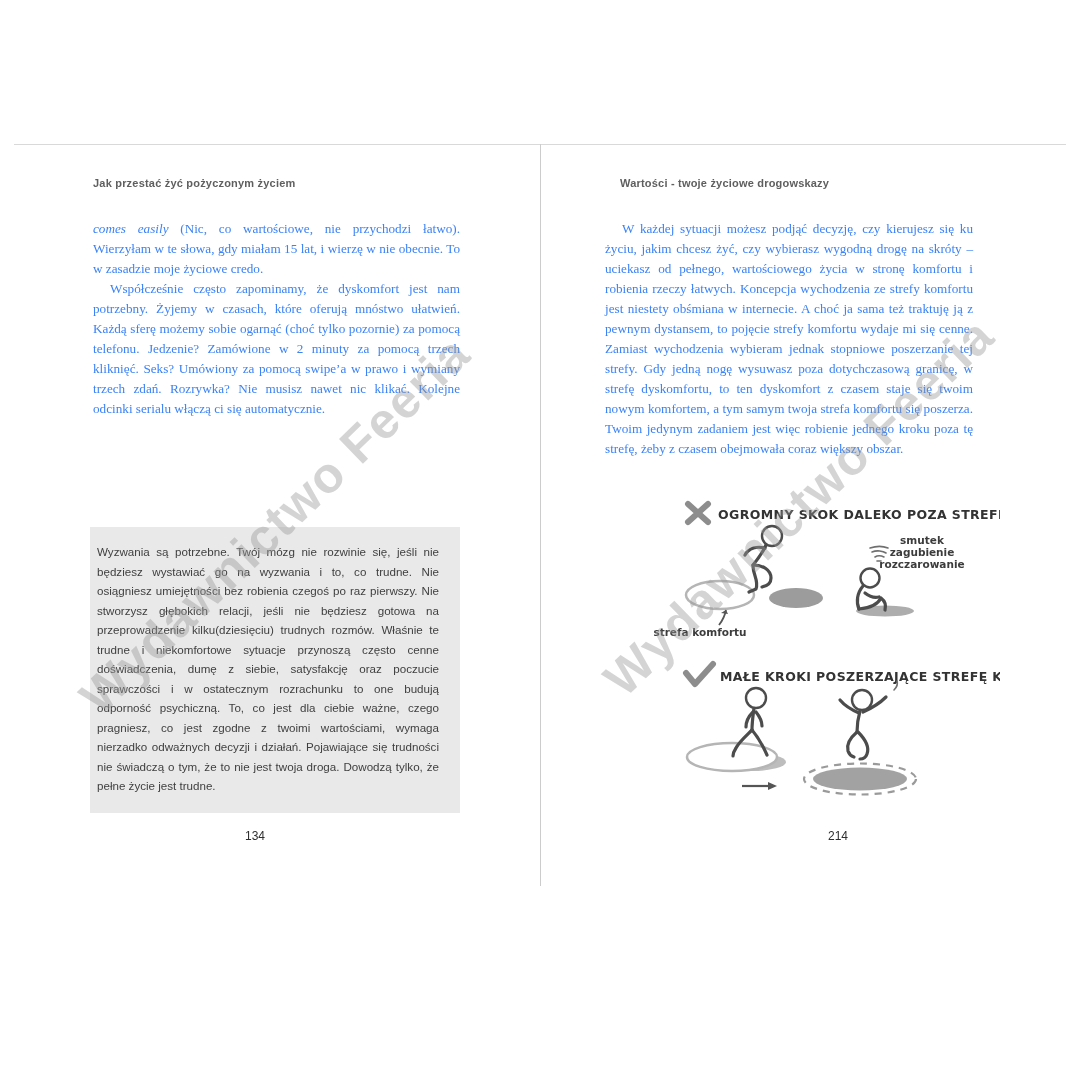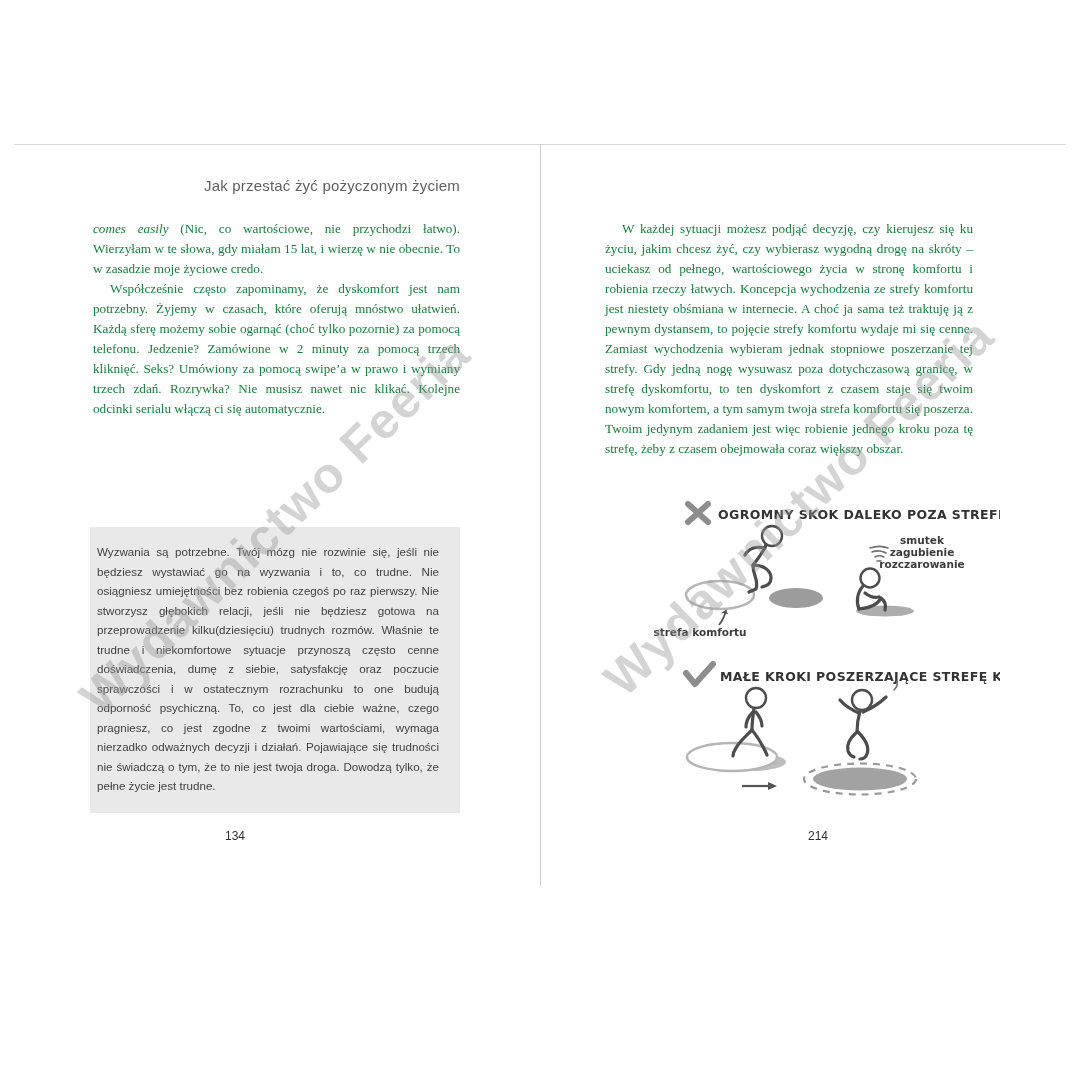--- a/index.html
+++ b/index.html
@@ -1,67 +1,68 @@
 <!DOCTYPE html>
 <html><head>
 <meta charset="utf-8">
 <style>
   html,body{margin:0;padding:0;background:#ffffff;}
   .sheet{position:relative;width:1080px;height:1080px;background:#ffffff;overflow:hidden;
          font-family:"Liberation Sans",sans-serif;}
   .rule-top{position:absolute;left:14px;top:144px;width:1052px;height:1px;background:#d9d9d9;}
   .rule-center{position:absolute;left:540px;top:144px;width:1px;height:742px;background:#cccccc;}
 
-  .running-head{position:absolute;top:177px;text-align:right;font-size:15px;font-weight:400;
+  .running-head{position:absolute;top:177px;text-align:left;font-size:11px;font-weight:700;
                 color:#5f5f5f;letter-spacing:0.2px;}
   .rh-left{left:93px;width:367px;}
   .rh-right{left:620px;width:368px;}
 
   .watermark{position:absolute;font-family:"Liberation Sans",sans-serif;font-weight:bold;
              font-size:50px;letter-spacing:1.5px;color:rgba(152,152,152,0.42);
              transform:rotate(-44deg);white-space:nowrap;pointer-events:none;z-index:5;}
   .wm-left{left:16px;top:496px;}
   .wm-right{left:540px;top:478px;}
 
   .col{position:absolute;}
   .col-left{left:93px;top:219px;width:367px;}
   .col-right{left:605px;top:219px;width:368px;}
   p.body{margin:0;font-family:"Liberation Serif",serif;font-size:13.2px;line-height:20px;
-         text-align:justify;color:#15803d;}
+         text-align:justify;color:#3b82f6;}
   p.indent{text-indent:17px;}
   .it{font-style:italic;}
 
   .callout{position:absolute;left:90px;top:527px;width:370px;box-sizing:border-box;
            background:#e9e9e9;padding:15px 21px 17px 7px;
            font-family:"Liberation Sans",sans-serif;font-weight:300;font-size:11.6px;
            line-height:19.5px;color:#3f3f3f;text-align:justify;}
 
   .fig{position:absolute;}
   .fig1{left:620px;top:496px;}
   .fig2{left:620px;top:658px;}
   .cap{font-family:"DejaVu Sans",sans-serif;font-weight:bold;font-size:12.5px;
        letter-spacing:0.4px;fill:#333333;}
   .lbl{font-family:"DejaVu Sans",sans-serif;font-weight:bold;font-size:10.5px;fill:#3c3c3c;}
   .stroke-fig{stroke:#4c4c4c;stroke-width:3.2;fill:none;stroke-linecap:round;stroke-linejoin:round;}
   .head-fig{fill:#ffffff;stroke:#4c4c4c;stroke-width:2.4;}
 
-  .folio{position:absolute;top:829px;width:60px;text-align:left;font-size:12px;
+  .folio{position:absolute;top:829px;width:60px;text-align:center;font-size:12px;
          color:#2e2e2e;font-weight:300;}
   .folio-left{left:225px;}
   .folio-right{left:808px;}
 </style>
 </head>
 <body>
 
 <div class="sheet">
 
   <div class="rule-top"></div>
   <div class="rule-center"></div>
 
   <div class="running-head rh-left">Jak przestać żyć pożyczonym życiem</div>
+  <div class="running-head rh-right">Wartości - twoje życiowe drogowskazy</div>
 
   <div class="watermark wm-left">Wydawnictwo Feeria</div>
   <div class="watermark wm-right">Wydawnictwo Feeria</div>
 
   <div class="col col-left">
     <p class="body"><span class="it">comes easily</span><span> (Nic, co wartościowe, nie przychodzi łatwo). Wierzyłam w te słowa, gdy miałam 15 lat, i wierzę w nie obecnie. To w zasadzie moje życiowe credo.</span></p>
     <p class="body indent">Współcześnie często zapominamy, że dyskomfort jest nam potrzebny. Żyjemy w czasach, które oferują mnóstwo ułatwień. Każdą sferę możemy sobie ogarnąć (choć tylko pozornie) za pomocą telefonu. Jedzenie? Zamówione w 2 minuty za pomocą trzech kliknięć. Seks? Umówiony za pomocą swipe’a w prawo i wymiany trzech zdań. Rozrywka? Nie musisz nawet nic klikać. Kolejne odcinki serialu włączą ci się automatycznie.</p>
   </div>
 
   <div class="callout">Wyzwania są potrzebne. Twój mózg nie rozwinie się, jeśli nie będziesz wystawiać go na wyzwania i to, co trudne. Nie osiągniesz umiejętności bez robienia czegoś po raz pierwszy. Nie stworzysz głębokich relacji, jeśli nie będziesz gotowa na przeprowadzenie kilku(dziesięciu) trudnych rozmów. Właśnie te trudne i niekomfortowe sytuacje przynoszą często cenne doświadczenia, dumę z siebie, satysfakcję oraz poczucie sprawczości i w ostatecznym rozrachunku to one budują odporność psychiczną. To, co jest dla ciebie ważne, czego pragniesz, co jest zgodne z twoimi wartościami, wymaga nierzadko odważnych decyzji i działań. Pojawiające się trudności nie świadczą o tym, że to nie jest twoja droga. Dowodzą tylko, że pełne życie jest trudne.</div>

